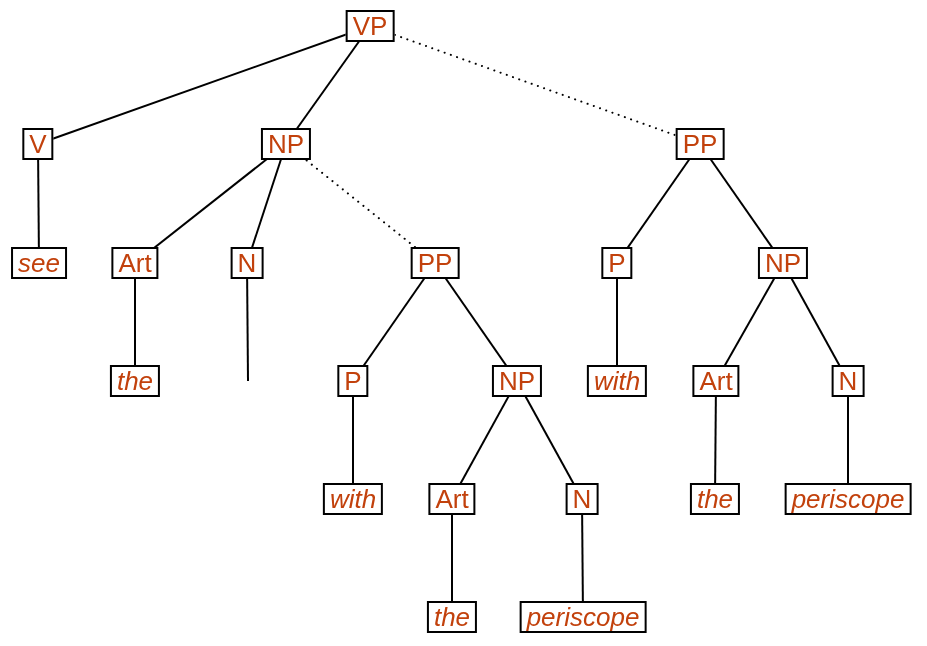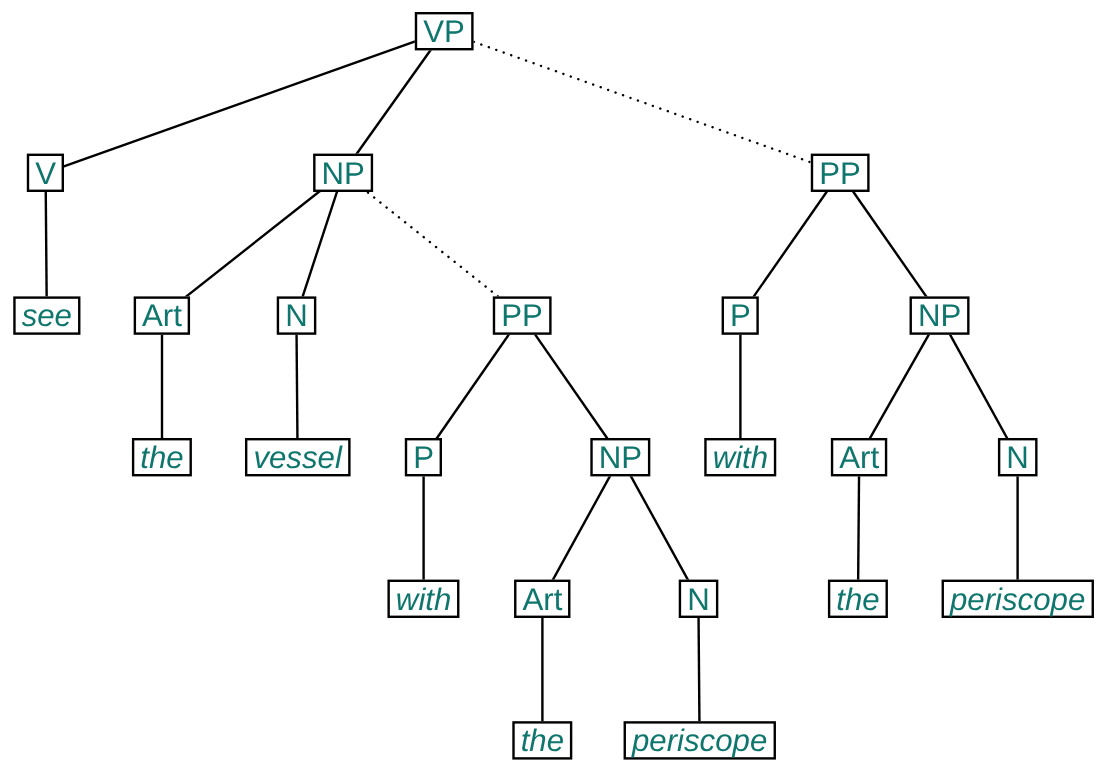--- a/index.html
+++ b/index.html
@@ -20,21 +20,21 @@
     left: 0;
     top: 0;
     z-index: 0;
   }
   .node {
     position: absolute;
     transform: translate(-50%, -50%);
     z-index: 1;
     background: #ffffff;
     border: 2px solid #000000;
-    color: #0f766e;
+    color: #c2410c;
     font-size: 26px;
     line-height: 28px;
     padding: 0px 5px;
     white-space: nowrap;
     text-align: center;
   }
   .node.terminal {
     font-style: italic;
   }
 </style>
@@ -72,21 +72,20 @@
     <div class="node" style="left: 38px; top: 144px;">V</div>
     <div class="node" style="left: 286px; top: 144px;">NP</div>
     <div class="node" style="left: 700px; top: 144px;">PP</div>
     <div class="node terminal" style="left: 39px; top: 263px; text-align: center;">see</div>
     <div class="node" style="left: 135px; top: 263px;">Art</div>
     <div class="node" style="left: 247px; top: 263px;">N</div>
     <div class="node" style="left: 435px; top: 263px;">PP</div>
     <div class="node" style="left: 617px; top: 263px;">P</div>
     <div class="node" style="left: 783px; top: 263px;">NP</div>
     <div class="node terminal" style="left: 135px; top: 381px;">the</div>
-    <div class="node terminal" style="left: 248px; top: 381px;">vessel</div>
     <div class="node" style="left: 353px; top: 381px;">P</div>
     <div class="node" style="left: 517px; top: 381px;">NP</div>
     <div class="node terminal" style="left: 617px; top: 381px;">with</div>
     <div class="node" style="left: 716px; top: 381px;">Art</div>
     <div class="node" style="left: 848px; top: 381px;">N</div>
     <div class="node terminal" style="left: 353px; top: 499px;">with</div>
     <div class="node" style="left: 452px; top: 499px;">Art</div>
     <div class="node" style="left: 582px; top: 499px;">N</div>
     <div class="node terminal" style="left: 715px; top: 499px;">the</div>
     <div class="node terminal" style="left: 848px; top: 499px;">periscope</div>

